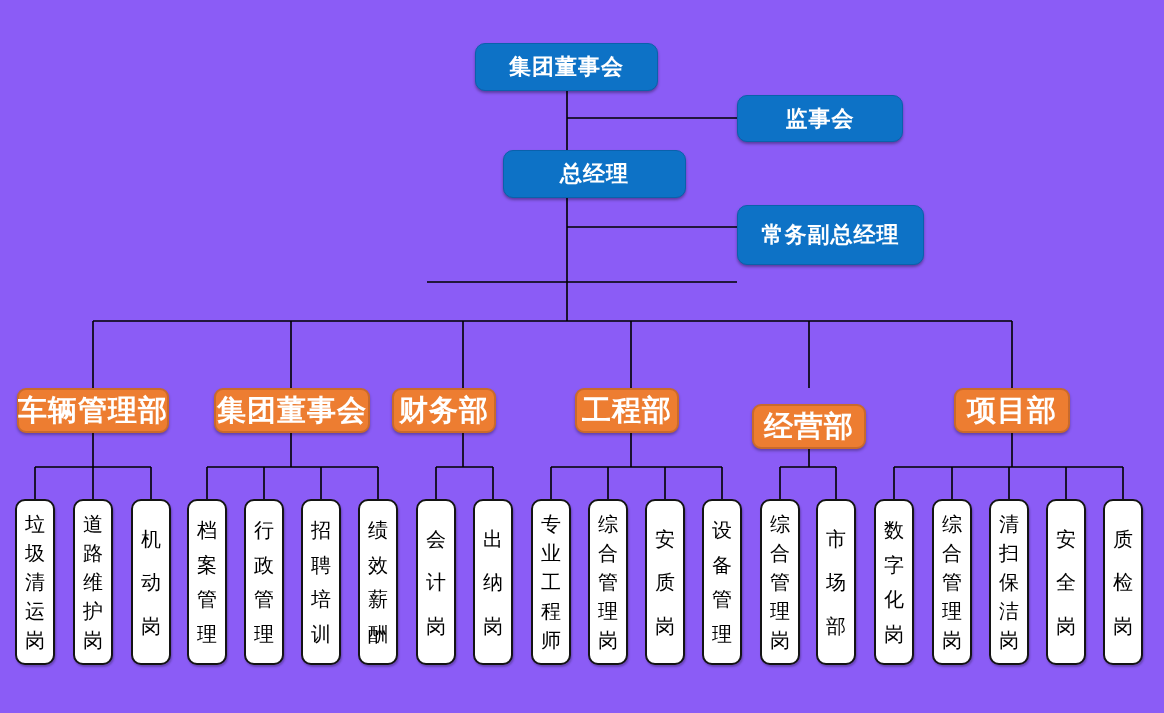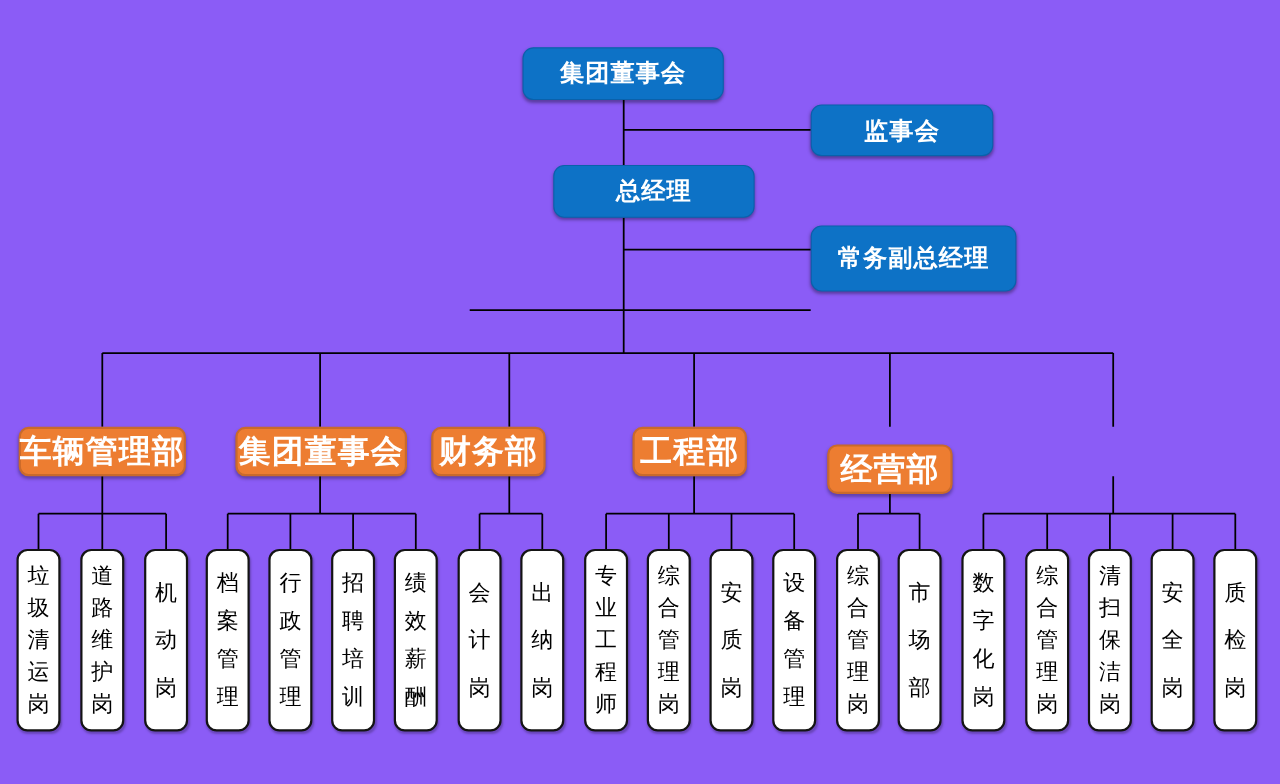--- a/index.html
+++ b/index.html
@@ -94,20 +94,21 @@
   <div class="node blue" style="left:475px; top:43px; width:183px; height:48px">集团董事会</div>
   <div class="node blue" style="left:737px; top:95px; width:166px; height:47px">监事会</div>
   <div class="node blue" style="left:503px; top:150px; width:183px; height:48px">总经理</div>
   <div class="node blue" style="left:737px; top:205px; width:187px; height:60px">常务副总经理</div>
 
   <div class="node orange" style="left:17px; top:388px; width:152px; height:45px">车辆管理部</div>
   <div class="node orange" style="left:214px; top:388px; width:156px; height:45px">集团董事会</div>
   <div class="node orange" style="left:392px; top:388px; width:104px; height:45px">财务部</div>
   <div class="node orange" style="left:575px; top:388px; width:104px; height:45px">工程部</div>
   <div class="node orange" style="left:752px; top:404px; width:114px; height:45px">经营部</div>
+  <div class="node orange" style="left:954px; top:388px; width:116px; height:45px">项目部</div>
 
   <div class="pos vtext" style="left:15px">
       <span>垃</span>
       <span>圾</span>
       <span>清</span>
       <span>运</span>
       <span>岗</span>
     </div>
   <div class="pos vtext" style="left:73px">
       <span>道</span>

